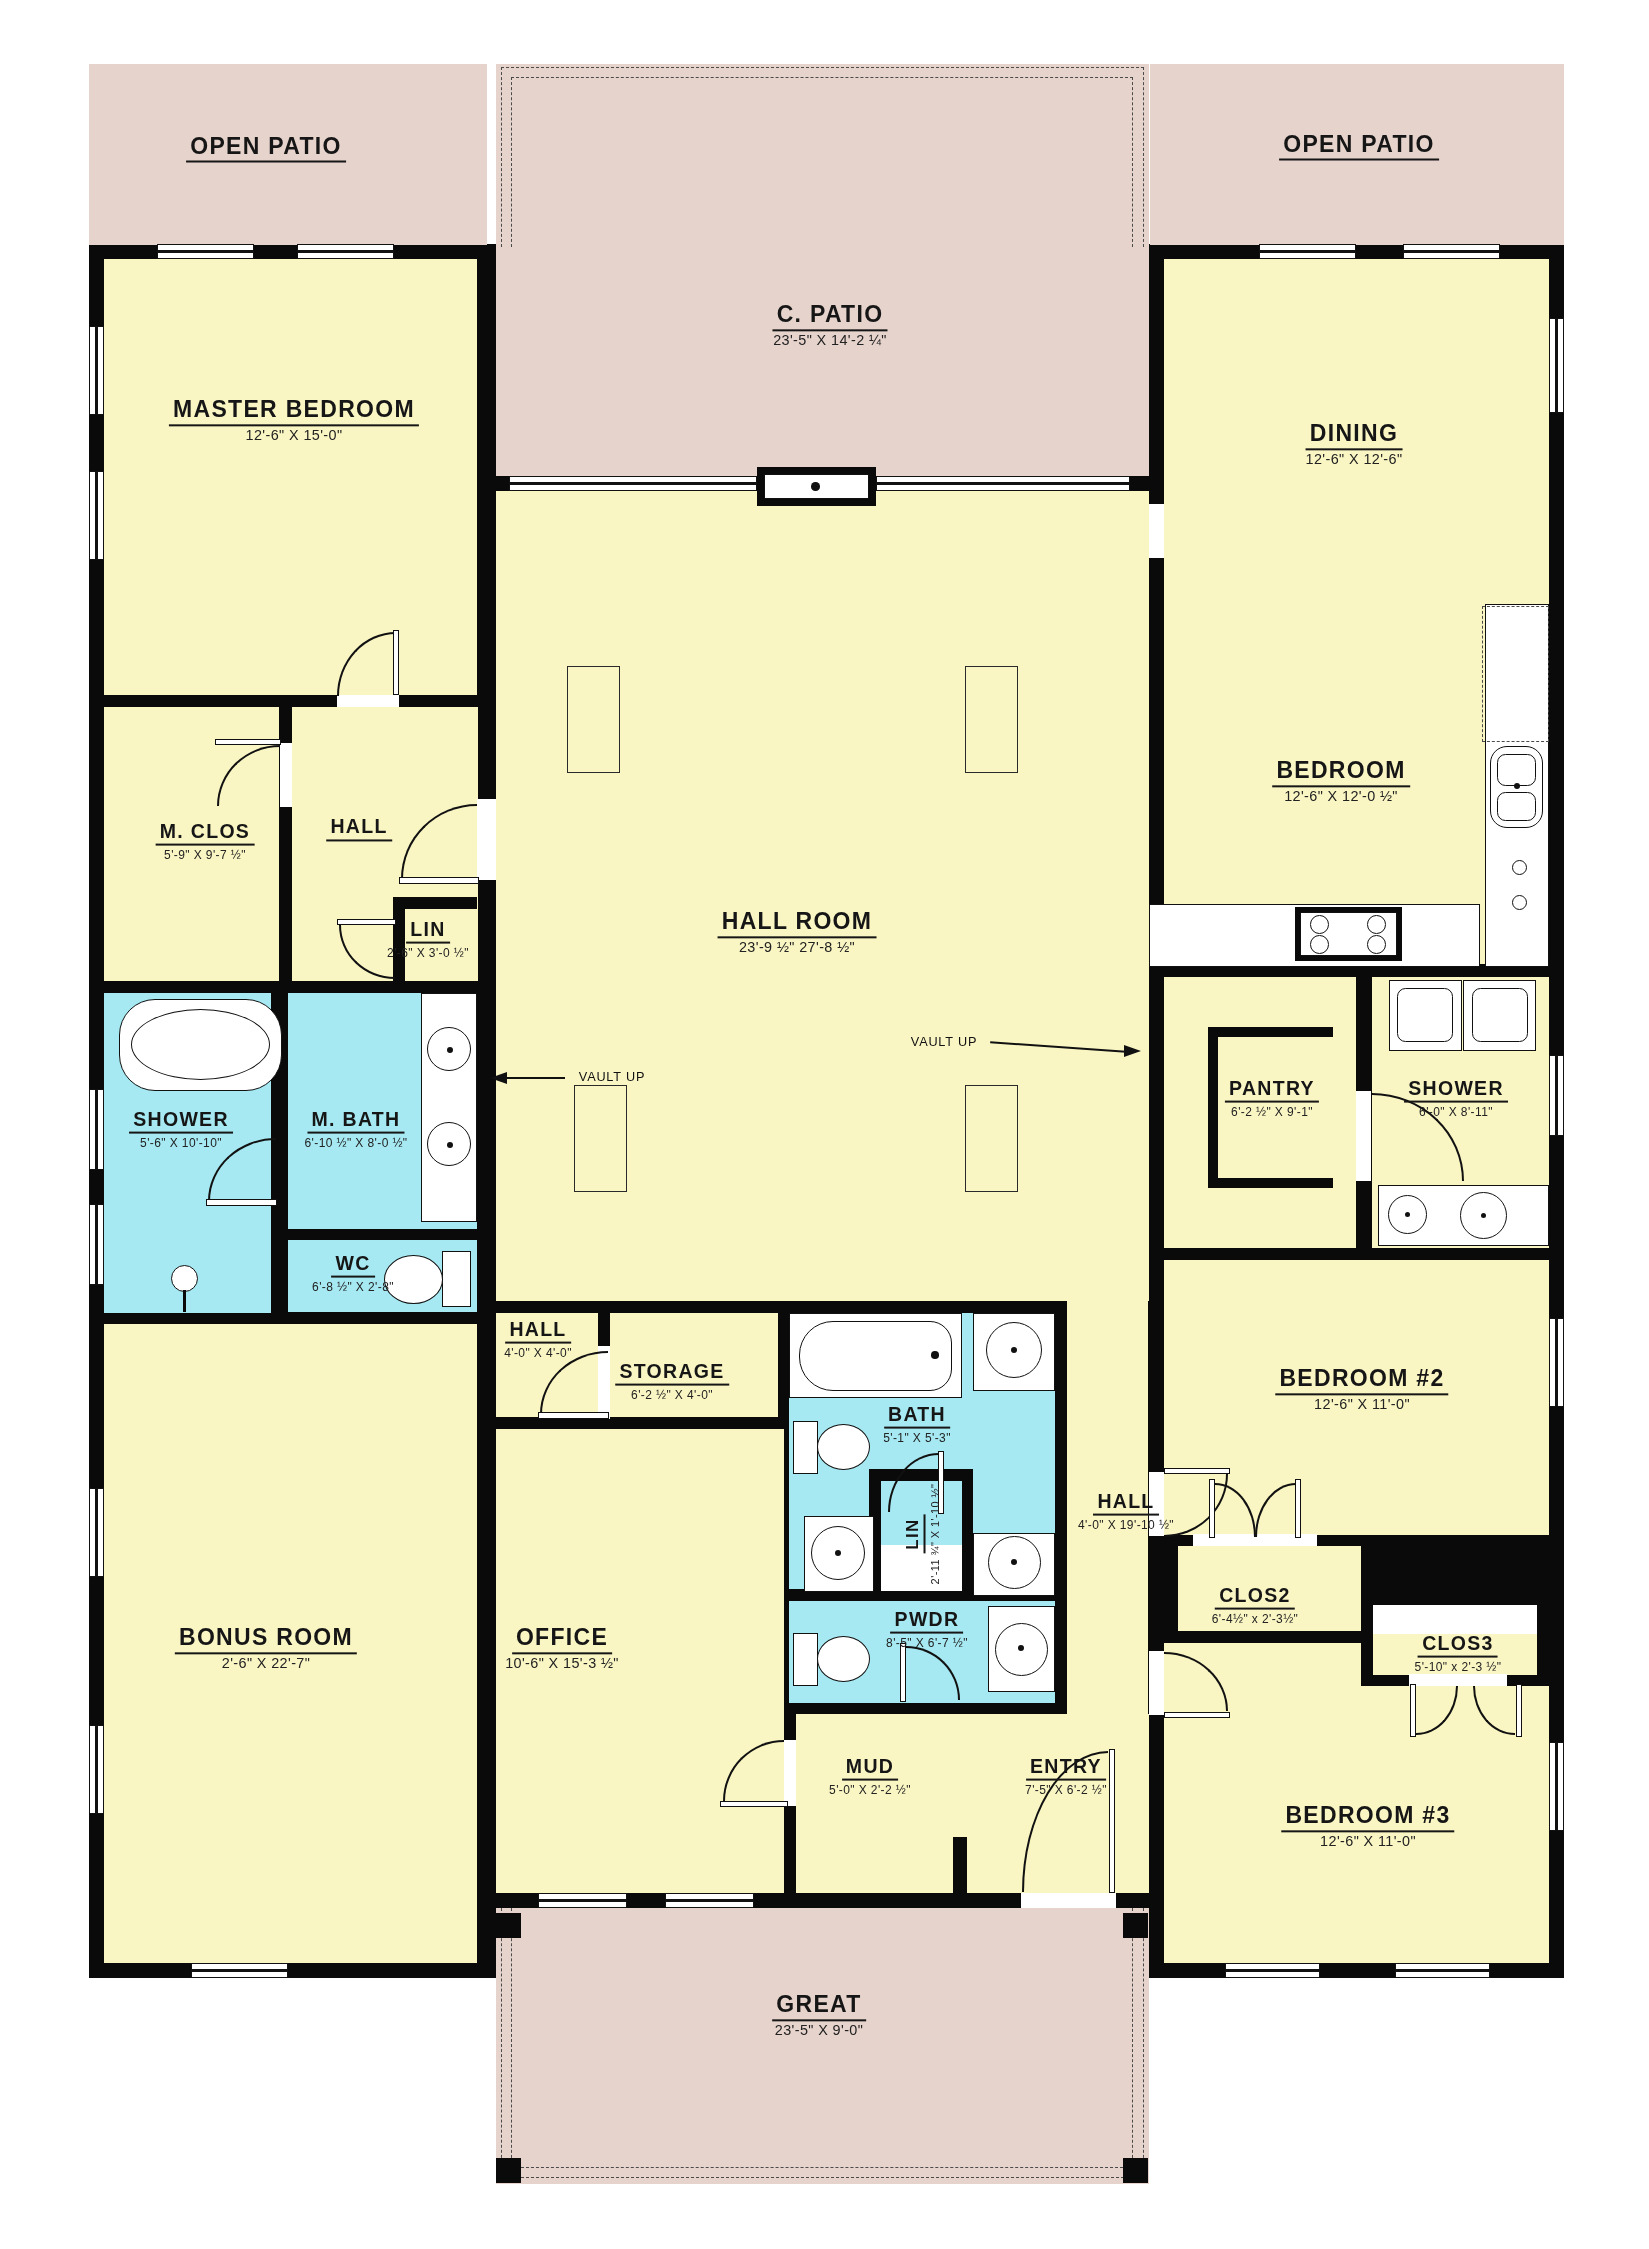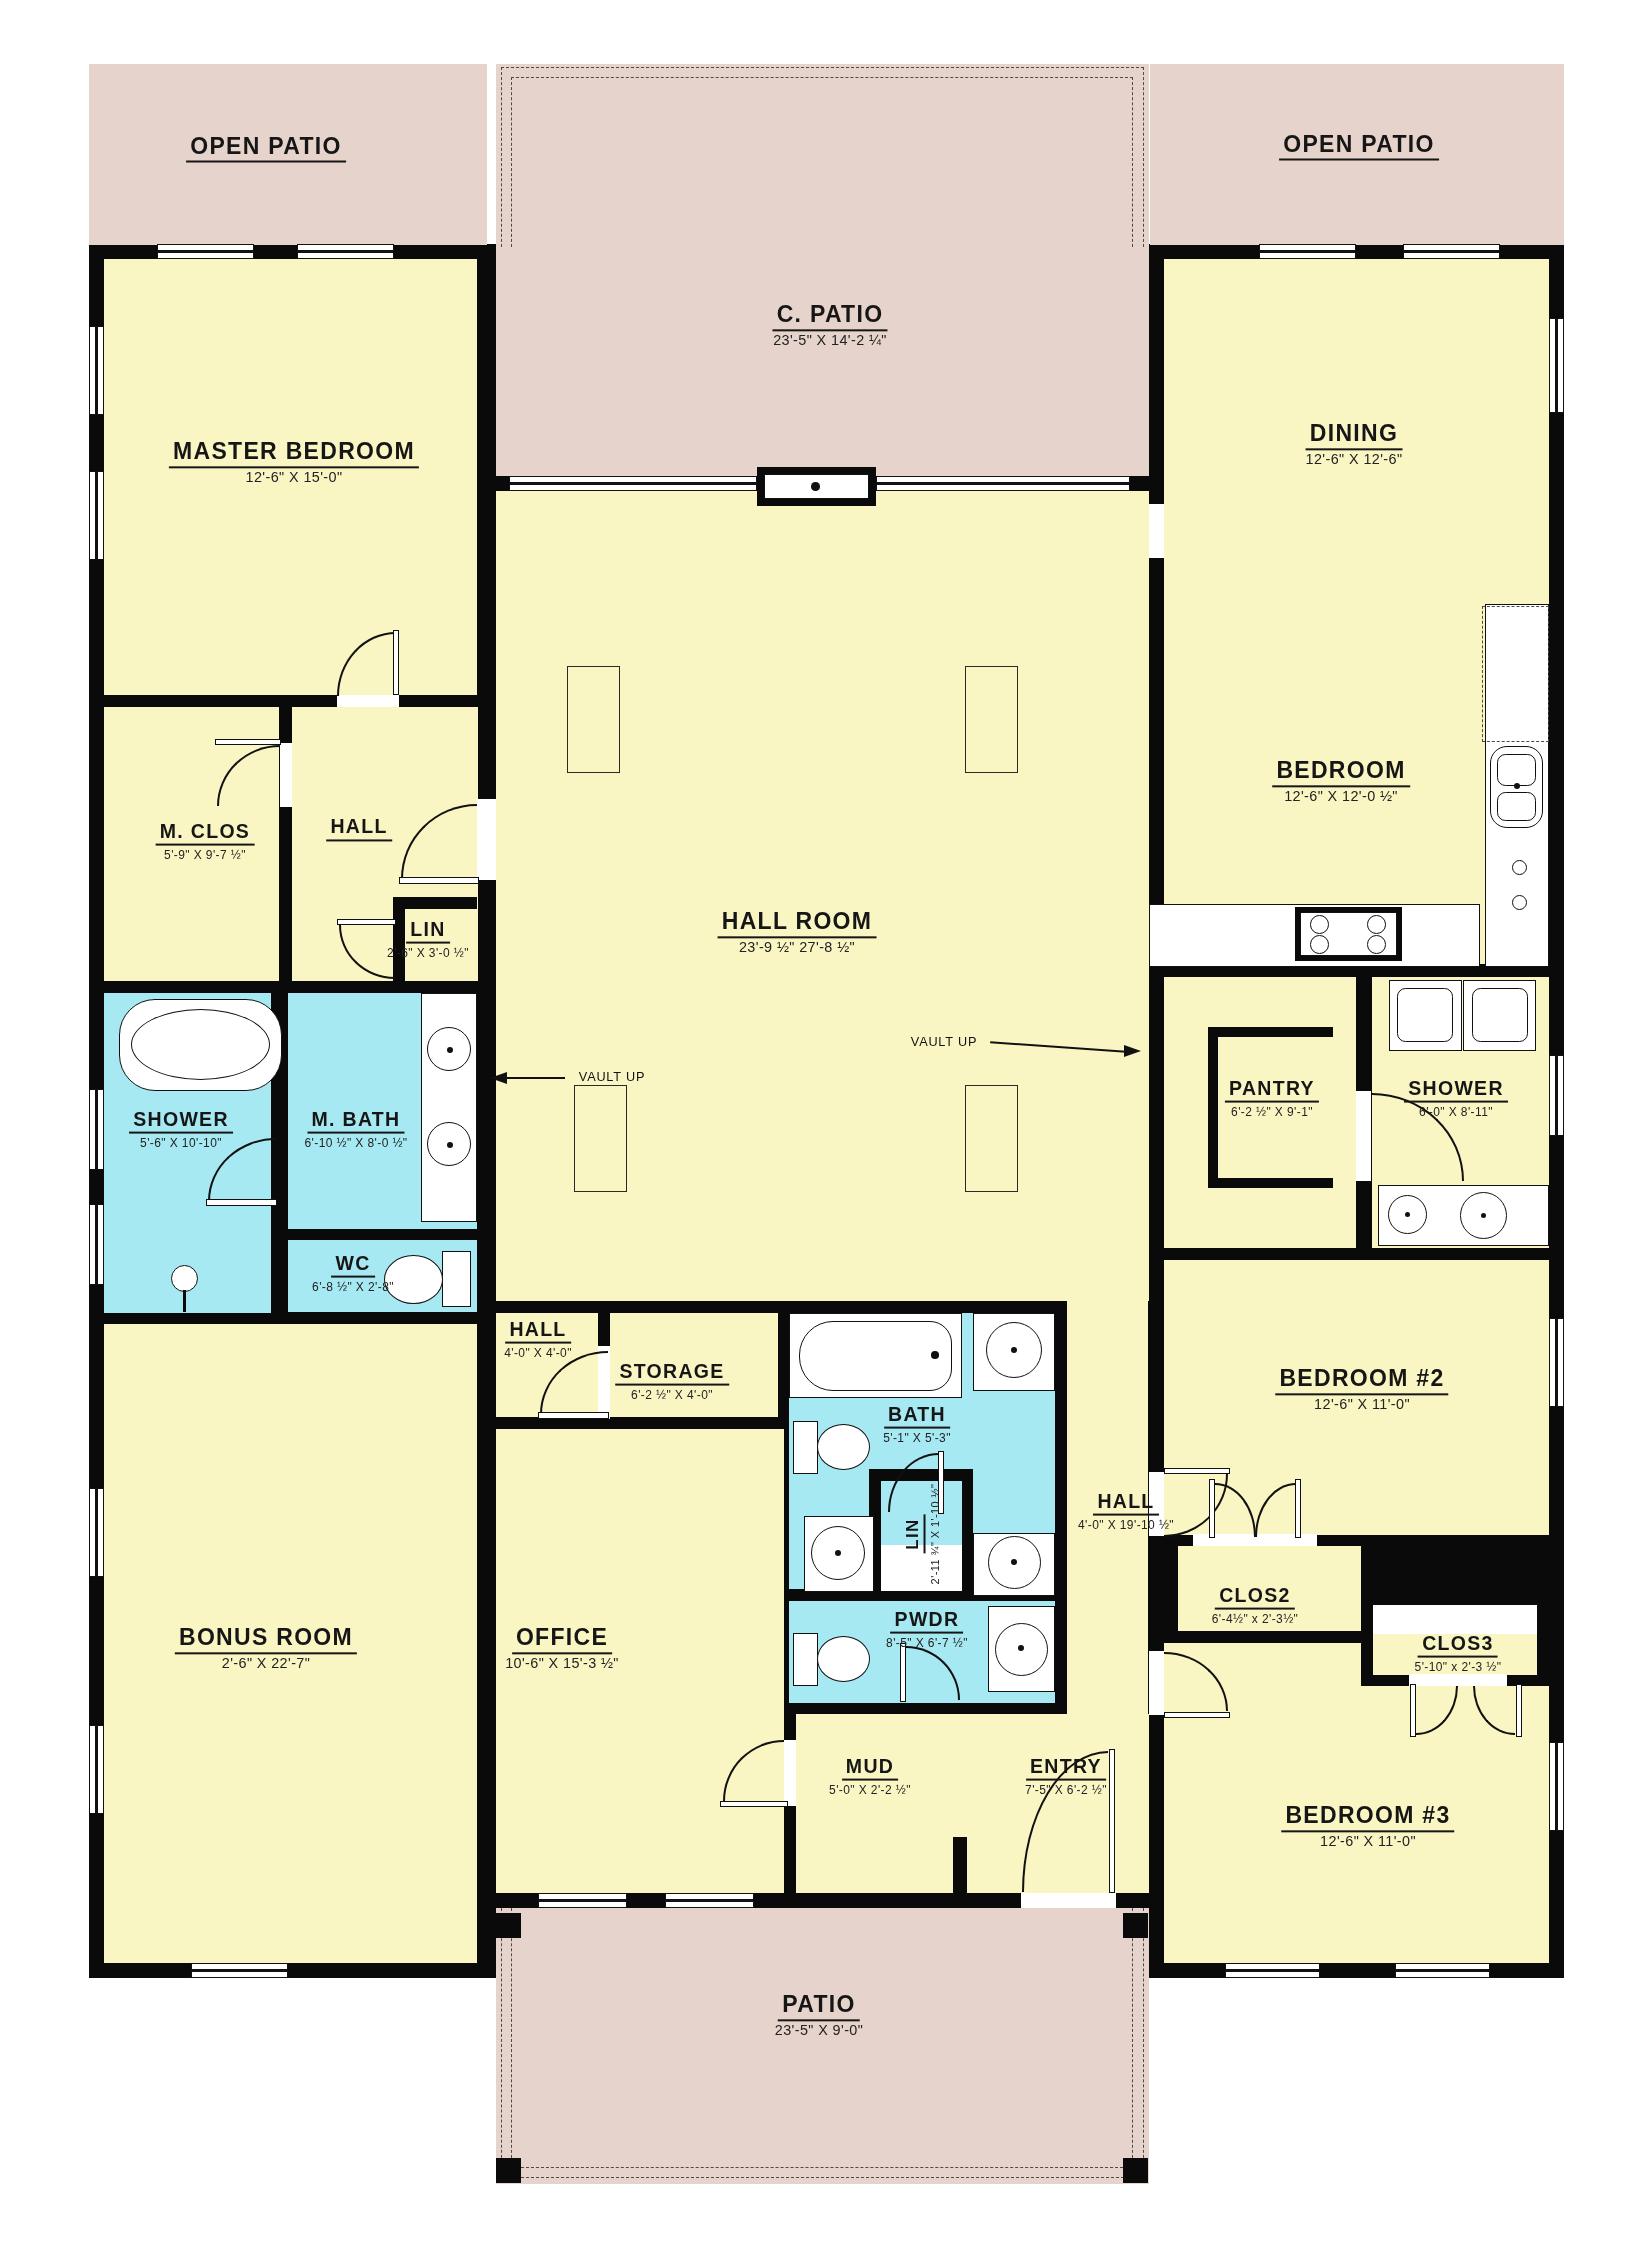--- a/index.html
+++ b/index.html
@@ -246,21 +246,21 @@
   <div class="lbl" style="left:266px;top:148px">
     <div class="rname">OPEN PATIO</div>
   </div>
   <div class="lbl" style="left:1359px;top:146px">
     <div class="rname">OPEN PATIO</div>
   </div>
   <div class="lbl" style="left:830px;top:326px">
     <div class="rname">C. PATIO</div>
     <div class="rdims">23'-5" X 14'-2 ¼"</div>
   </div>
-  <div class="lbl" style="left:294px;top:463px">
+  <div class="lbl" style="left:294px;top:421px">
     <div class="rname">MASTER BEDROOM</div>
     <div class="rdims">12'-6" X 15'-0"</div>
   </div>
   <div class="lbl" style="left:1354px;top:445px">
     <div class="rname">DINING</div>
     <div class="rdims">12'-6" X 12'-6"</div>
   </div>
   <div class="lbl" style="left:1341px;top:782px">
     <div class="rname">BEDROOM</div>
     <div class="rdims">12'-6" X 12'-0 ½"</div>
@@ -350,18 +350,18 @@
   </div>
   <div class="lbl sm" style="left:1066px;top:1776px">
     <div class="rname">ENTRY</div>
     <div class="rdims">7'-5" X 6'-2 ½"</div>
   </div>
   <div class="lbl" style="left:1368px;top:1827px">
     <div class="rname">BEDROOM #3</div>
     <div class="rdims">12'-6" X 11'-0"</div>
   </div>
   <div class="lbl" style="left:819px;top:2016px">
-    <div class="rname">PATIO</div>
+    <div class="rname">GREAT</div>
     <div class="rdims">23'-5" X 9'-0"</div>
   </div>
 
 </div>
 
 
 </body></html>

